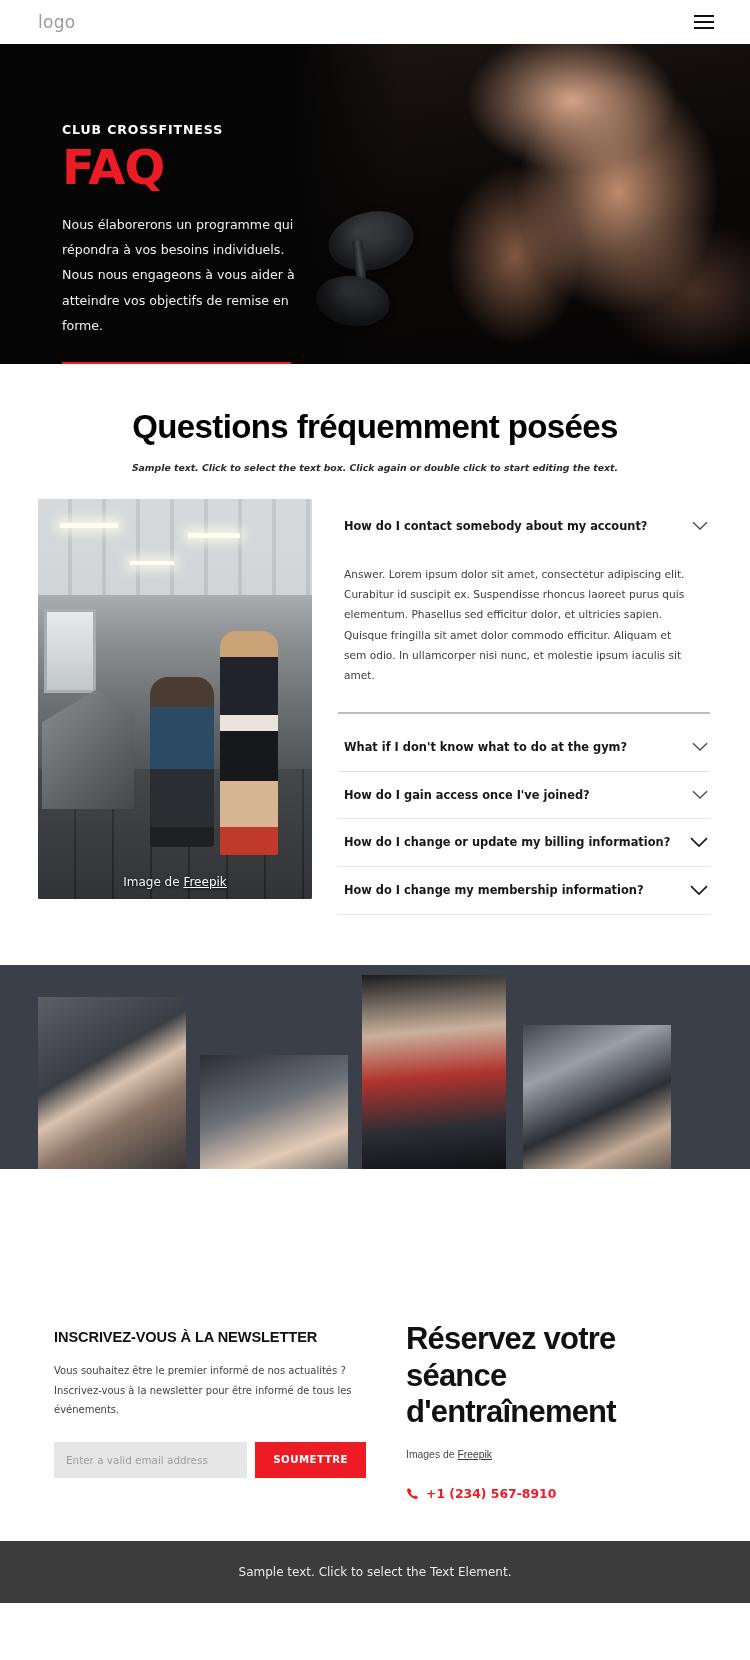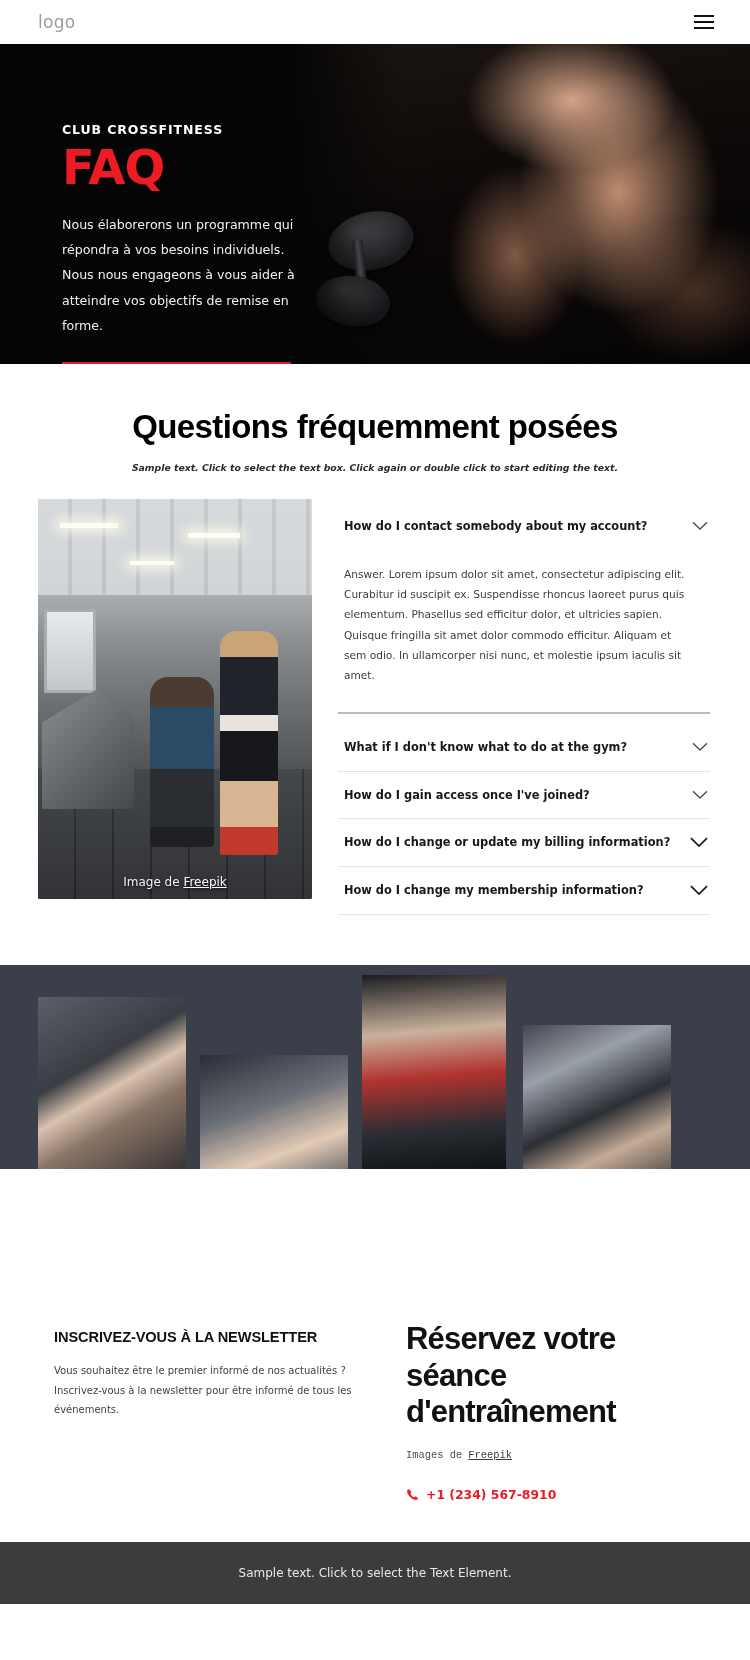--- a/index.html
+++ b/index.html
@@ -254,21 +254,21 @@
     padding: 12px 18px; cursor: pointer;
   }
   .book { flex: 1; padding-top: 2px; }
   .book-title {
     font-family: "Liberation Sans", sans-serif;
     font-size: 31px; font-weight: 700; line-height: 1.18;
     color: #111; letter-spacing: -.8px;
   }
   .book-credit {
     margin-top: 18px;
-    font-size: 10.4px; color: #4a4d50; font-family: Liberation Mono, monospace;
+    font-size: 10.4px; color: #4a4d50; font-family: Liberation Sans, sans-serif;
   }
   .book-credit a { color: #3a3d40; text-decoration: underline; }
   .phone {
     margin-top: 26px;
     display: flex; align-items: center; gap: 7px;
     color: #ed1b24; font-weight: 700; font-size: 12.4px;
     font-family: "DejaVu Sans", sans-serif;
     text-align: right;
   }
   .phone svg { display: block; }
@@ -401,20 +401,24 @@
     <div class="gal g3"></div>
     <div class="gal g4"></div>
   </div>
 </section>
 <div class="gallery-lower"></div>
 
 <section class="bottom">
   <div class="news">
     <div class="news-title">INSCRIVEZ-VOUS À LA NEWSLETTER</div>
     <p class="news-copy">Vous souhaitez être le premier informé de nos actualités ? Inscrivez-vous à la newsletter pour être informé de tous les événements.</p>
+    <form class="news-form">
+      <input class="news-input" type="text" placeholder="Enter a valid email address" style="">
+      <button class="news-btn" type="submit">SOUMETTRE</button>
+    </form>
   </div>
 
   <div class="book">
     <h2 class="book-title">Réservez votre séance d'entraînement</h2>
     <div class="book-credit">
       <span>Images de </span><a href="#">Freepik</a>
     </div>
     <div class="phone">
       <span>
         <svg width="13" height="13" viewBox="0 0 16 16">

